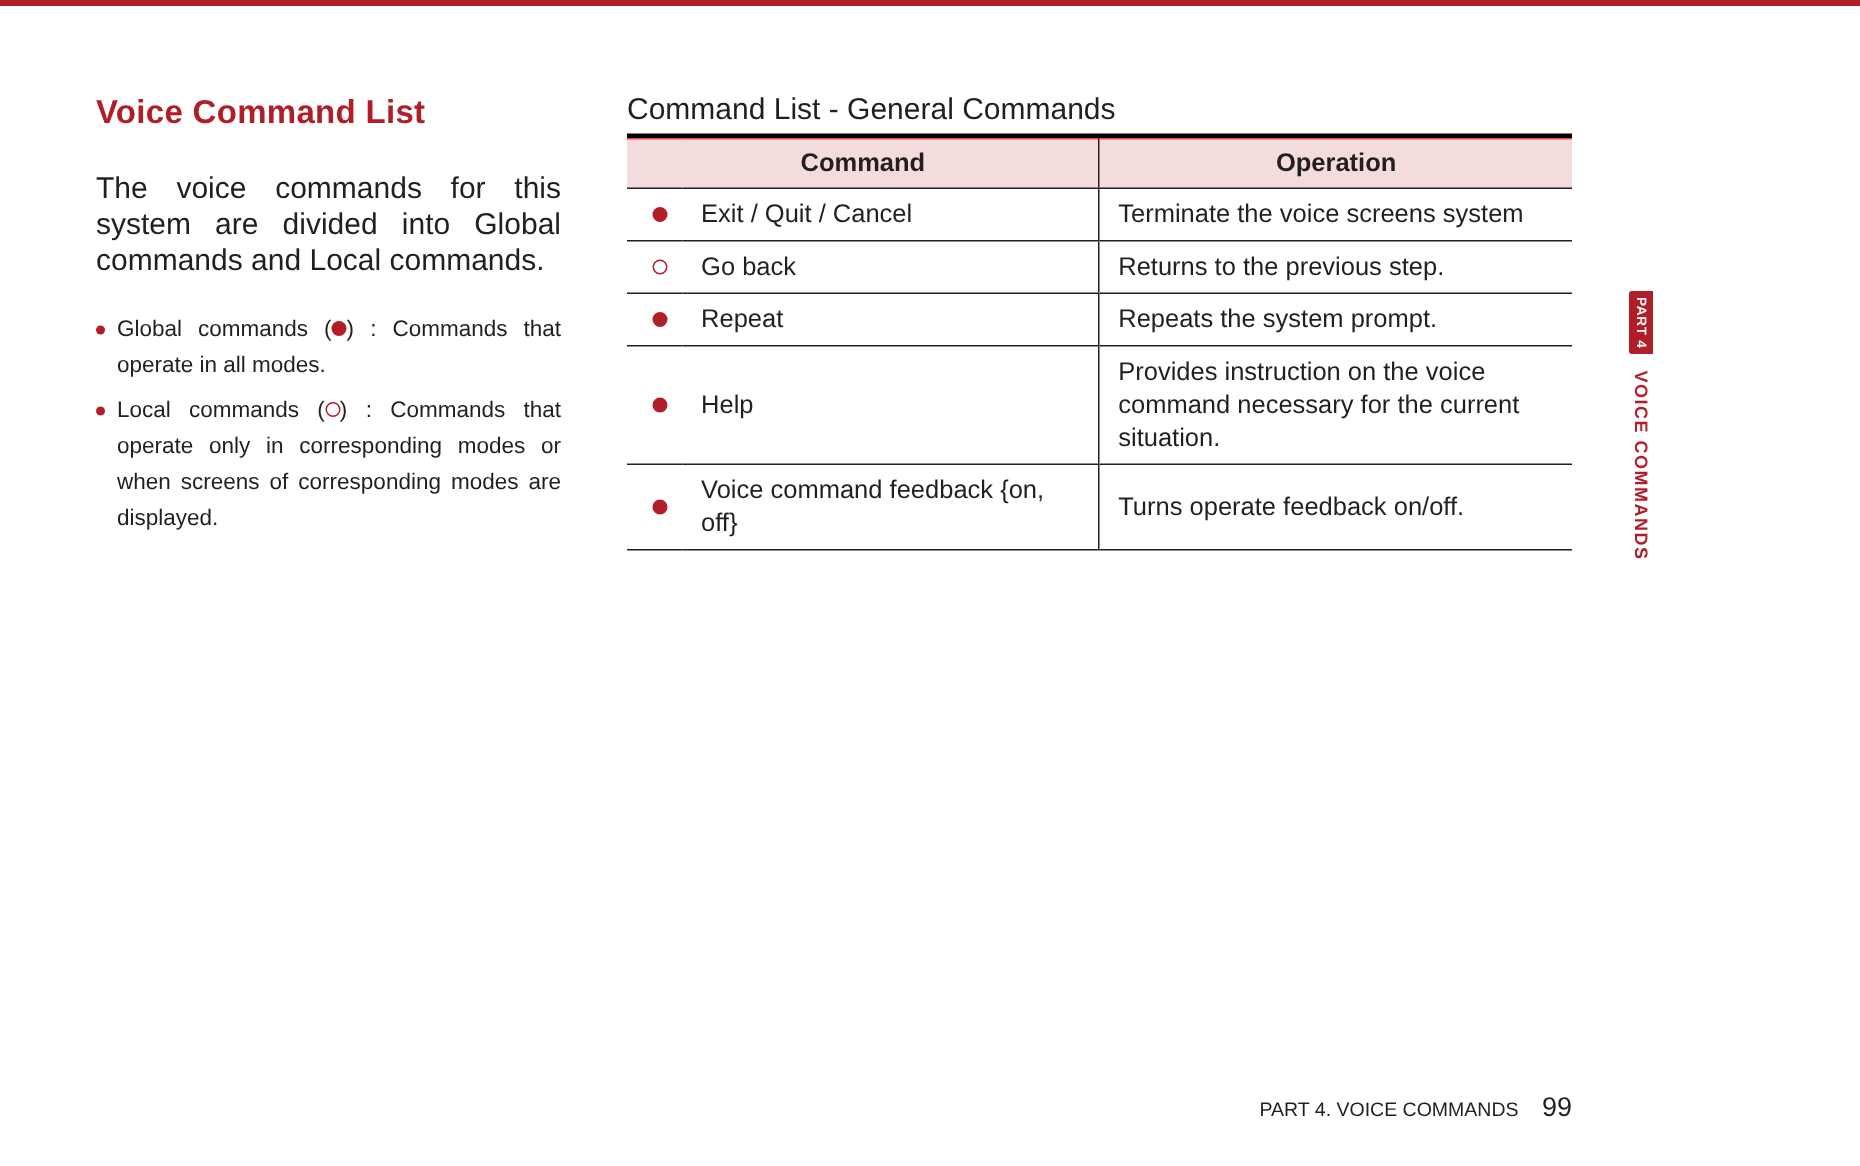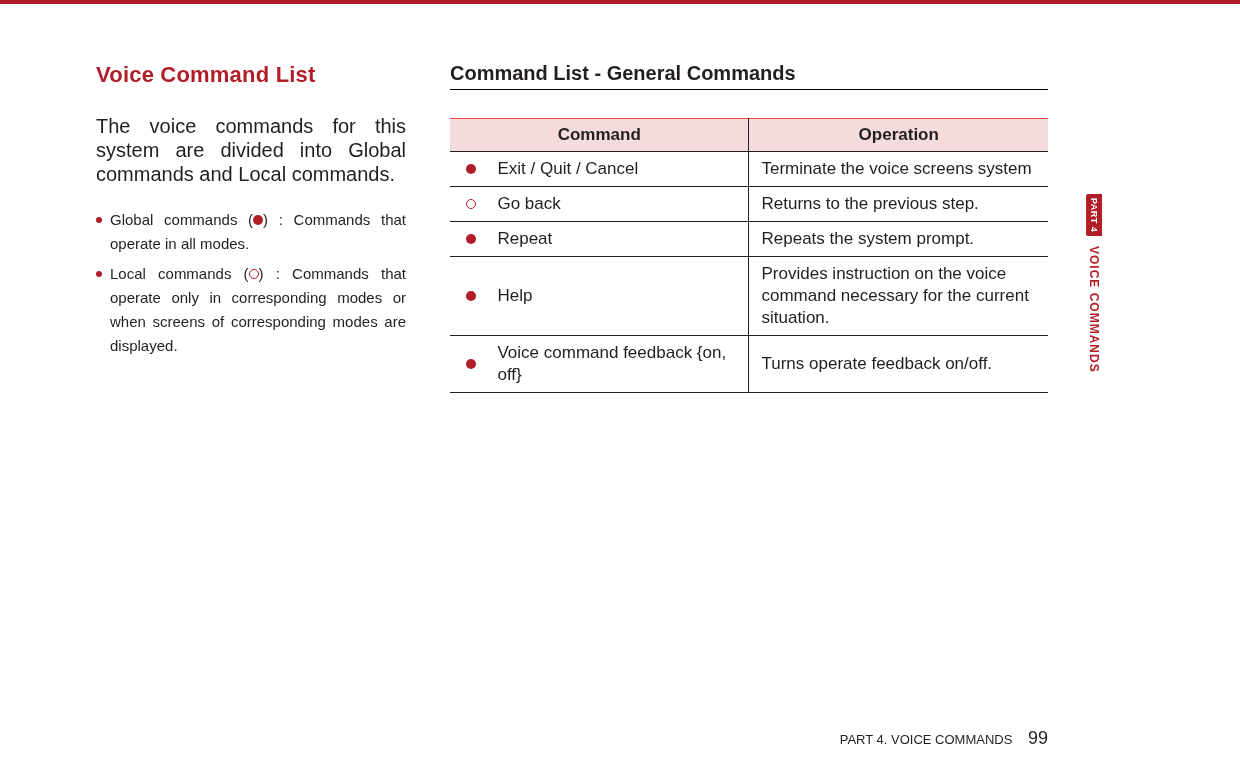--- a/index.html
+++ b/index.html
@@ -2,43 +2,42 @@
 <html><head>
 <meta charset="utf-8">
 <style>
   * { box-sizing: border-box; margin: 0; padding: 0; }
   html, body { width: 1240px; height: 777px; background: #fff; font-family: Arial, Helvetica, sans-serif; color: #231f20; }
   .topbar { height: 4px; background: #b21e28; width: 100%; }
   .page {
     position: relative;
     width: 1108px;
     height: 773px;
-    padding: 58px 60px 0 96px;
+    padding: 58px 60px 0 64px;
   }
   .columns {
     display: flex;
     gap: 44px;
     align-items: flex-start;
   }
   .col-left { width: 310px; }
   .col-right { flex: 1; }
   .h1 {
     color: #b21e28;
     font-size: 22px;
     font-weight: 700;
     letter-spacing: 0.2px;
     margin-bottom: 26px;
   }
   .h2 {
     color: #231f20;
     font-size: 20px;
-    font-weight: 700;
-    border-bottom: 1px solid #000000;
+    font-weight: 400;
+    border-bottom: 3px solid #000000;
     padding-bottom: 4px;
-    margin-bottom: 28px;
   }
   .intro {
     font-size: 20px;
     line-height: 24px;
     color: #231f20;
     margin-bottom: 22px;
     text-align: justify;
   }
   ul.defs { list-style: none; }
   ul.defs li {

